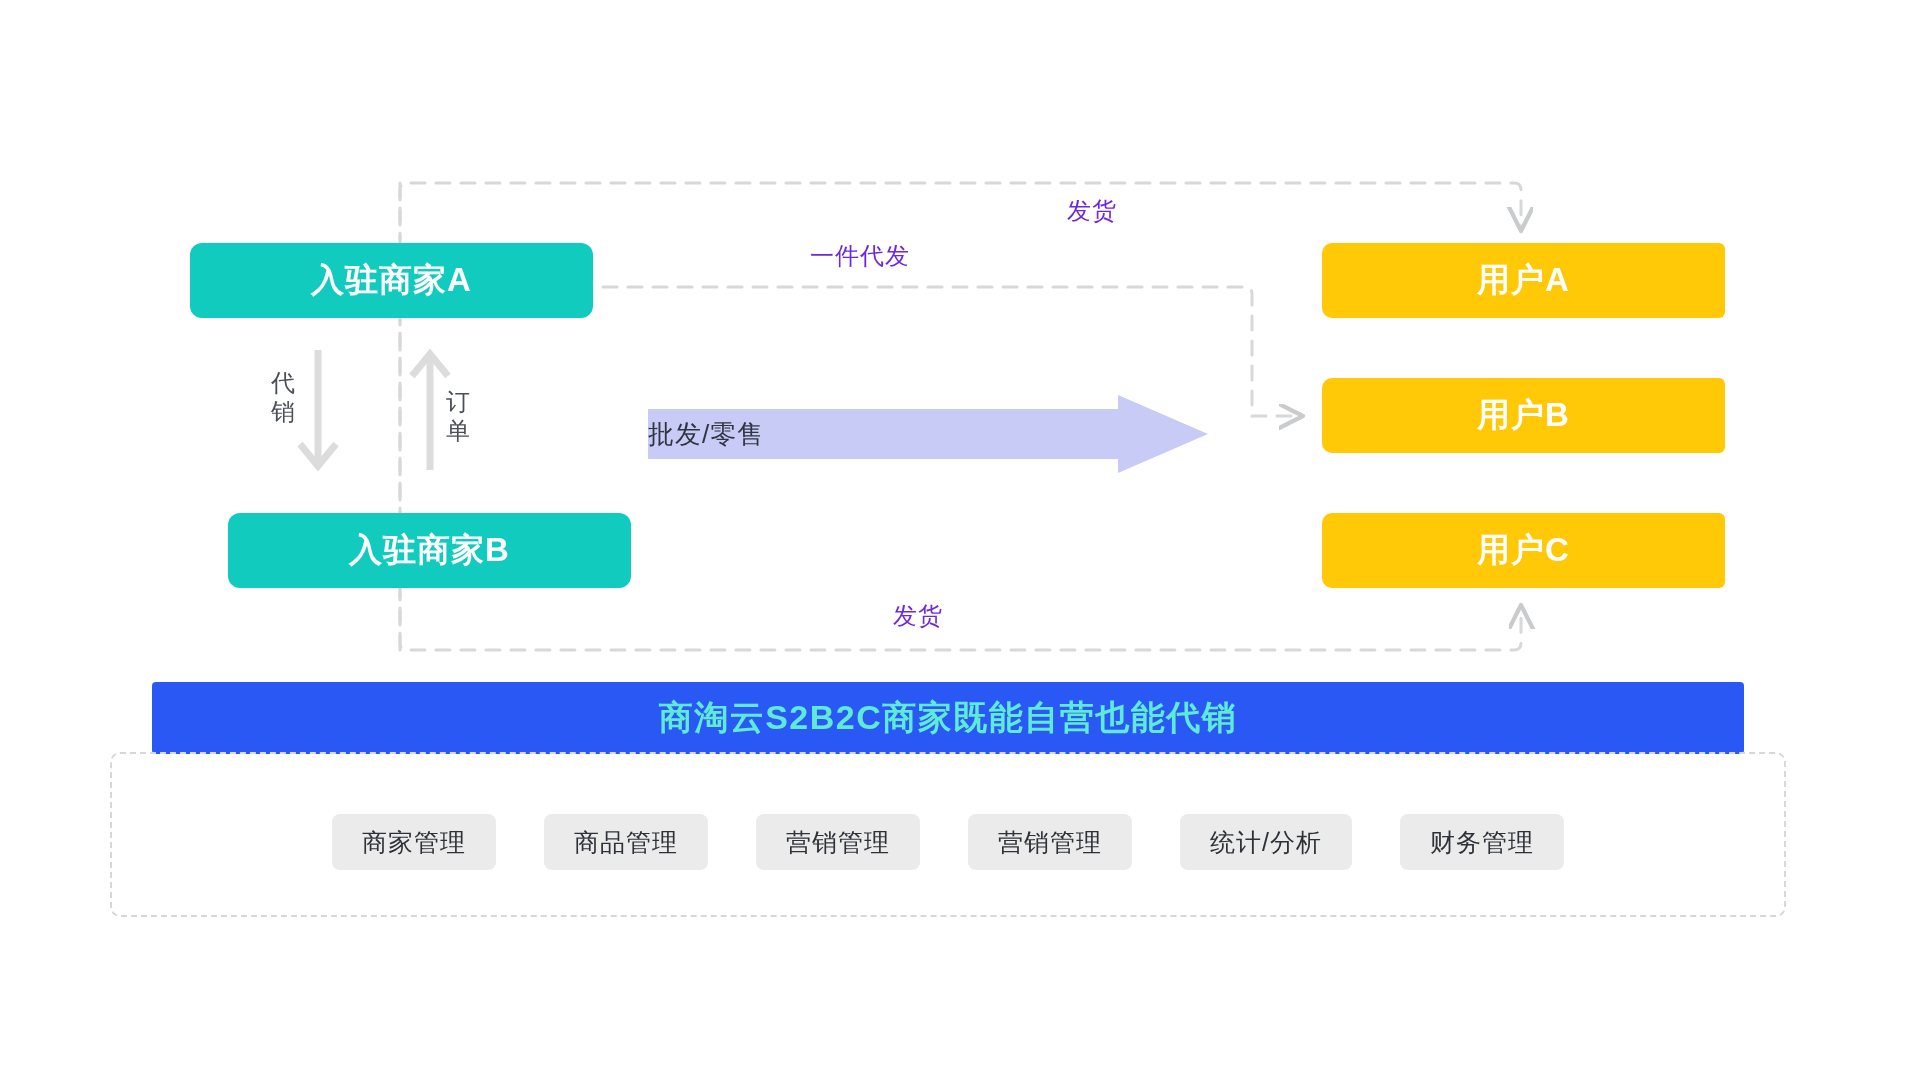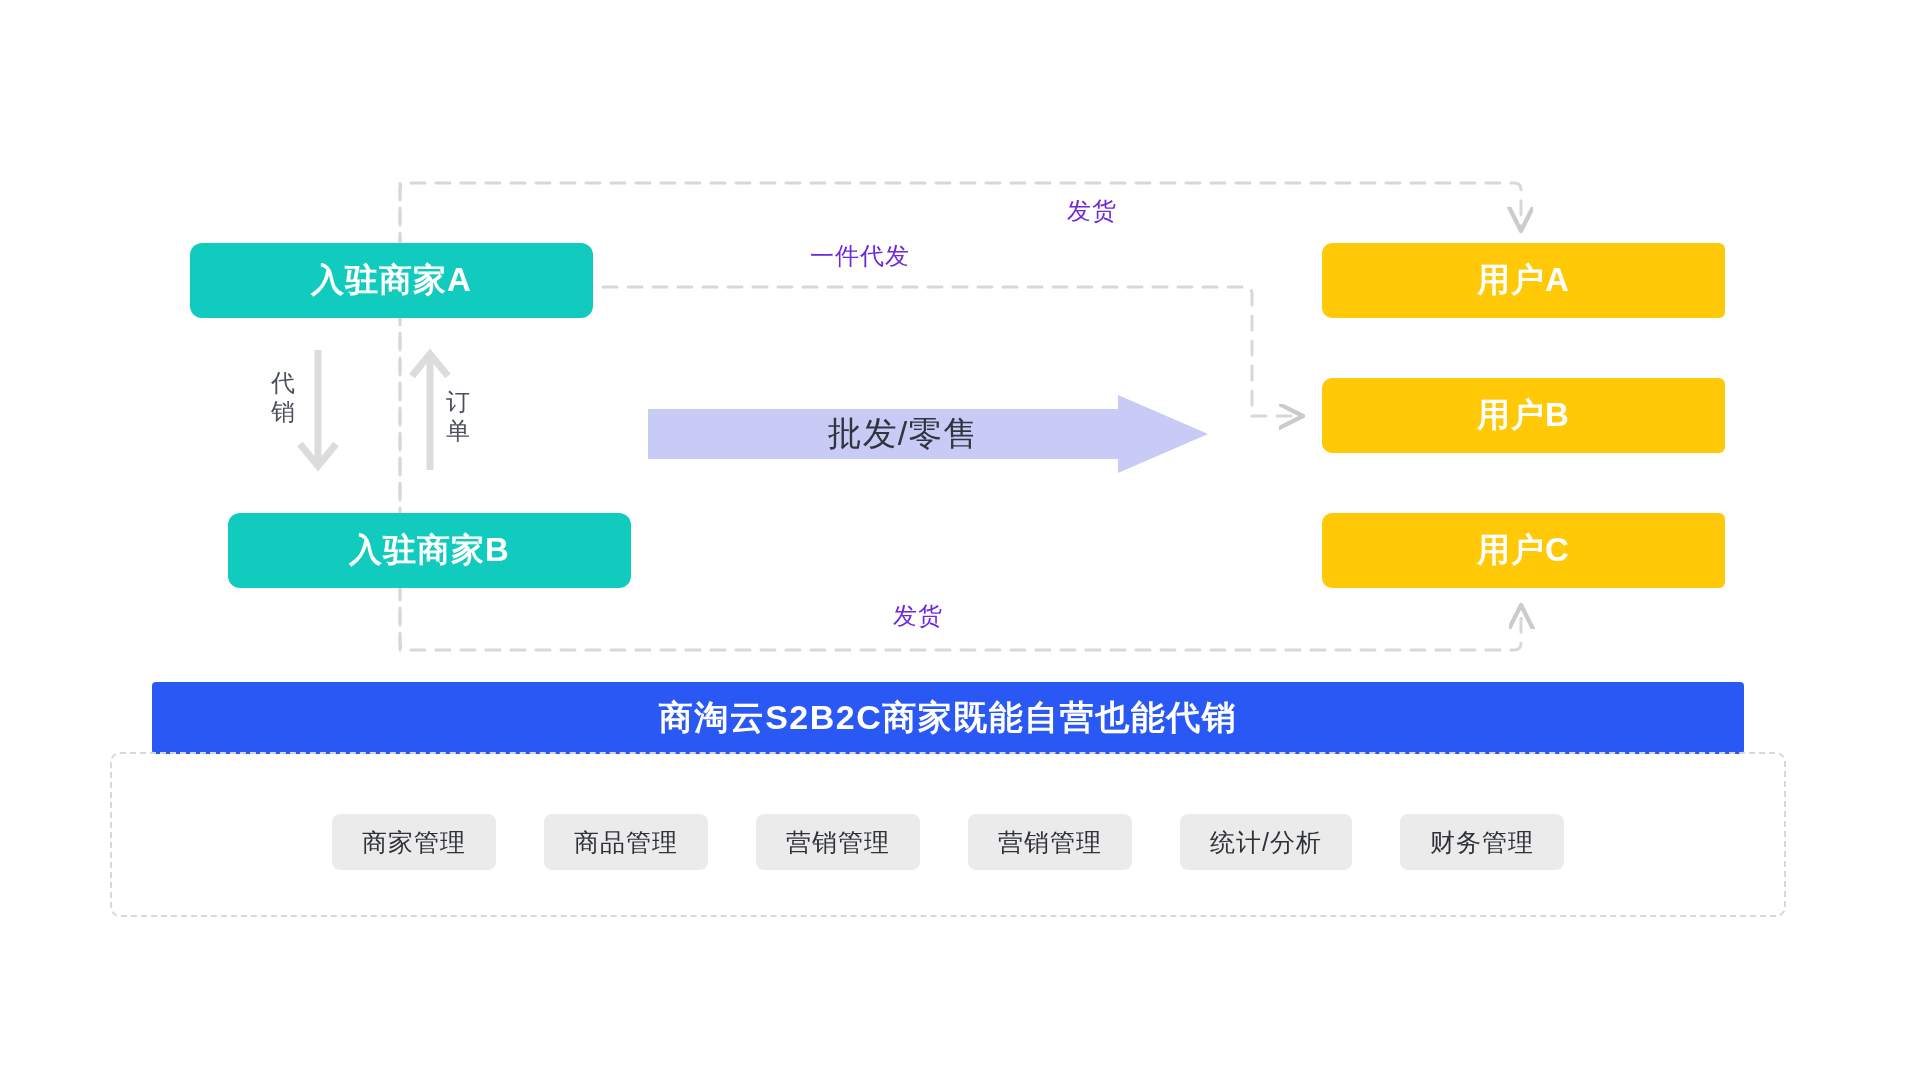--- a/index.html
+++ b/index.html
@@ -74,22 +74,21 @@
   }
   .wholesale-arrow svg { display: block; }
   .wholesale-label {
     position: absolute;
     left: 648px;
     top: 395px;
     width: 510px;
     height: 78px;
     display: flex;
     align-items: center;
-    justify-content: center;
-    font-size: 34px;
+    font-size: 26px;
     color: #303540;
     font-weight: 500;
     letter-spacing: 1px;
   }
 
   
   .edge-label {
     position: absolute;
     color: #6d28d9;
     font-size: 24px;
@@ -117,21 +116,21 @@
     position: absolute;
     left: 152px;
     top: 682px;
     width: 1592px;
     height: 72px;
     background: #2a58f5;
     border-radius: 4px;
     display: flex;
     align-items: center;
     justify-content: center;
-    color: #ffffff;
+    color: #5eead4;
     font-size: 34px;
     font-weight: 700;
     letter-spacing: 1.5px;
   }
 
   
   .platform-panel {
     position: absolute;
     left: 110px;
     top: 752px;

